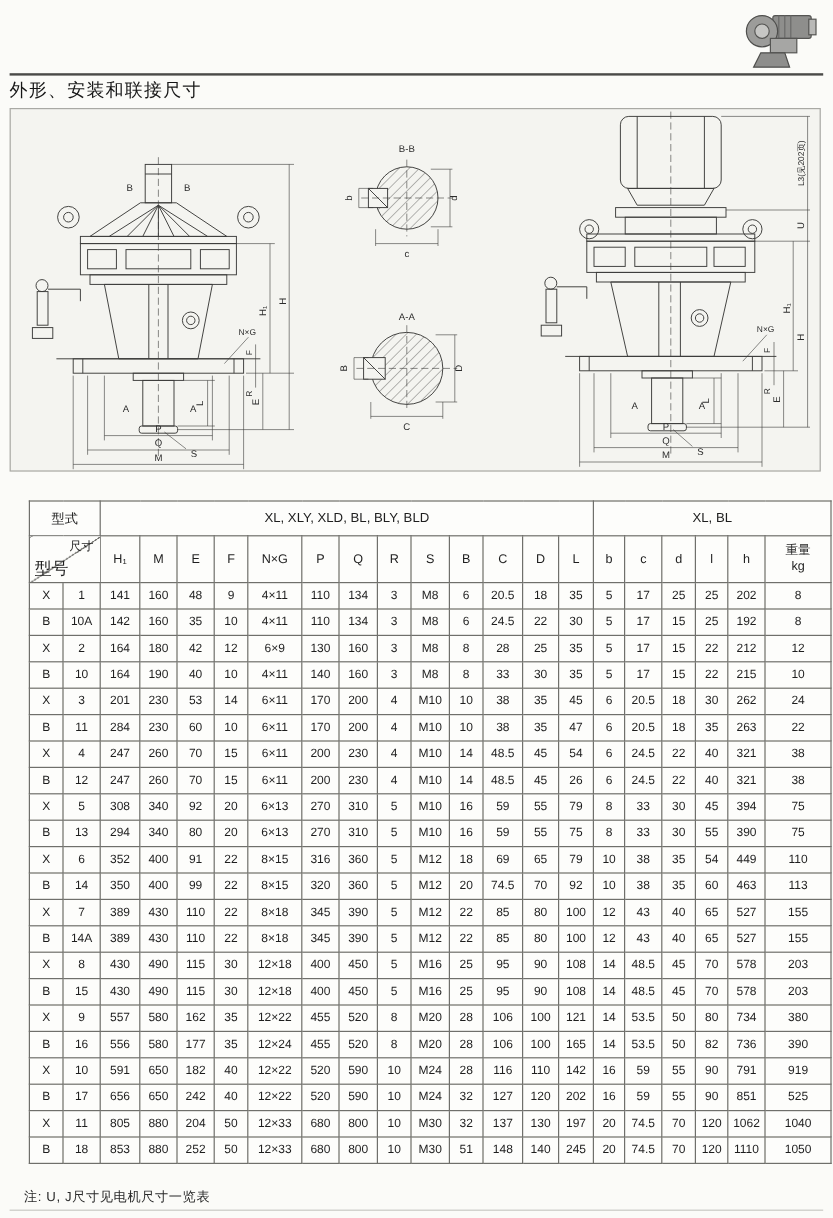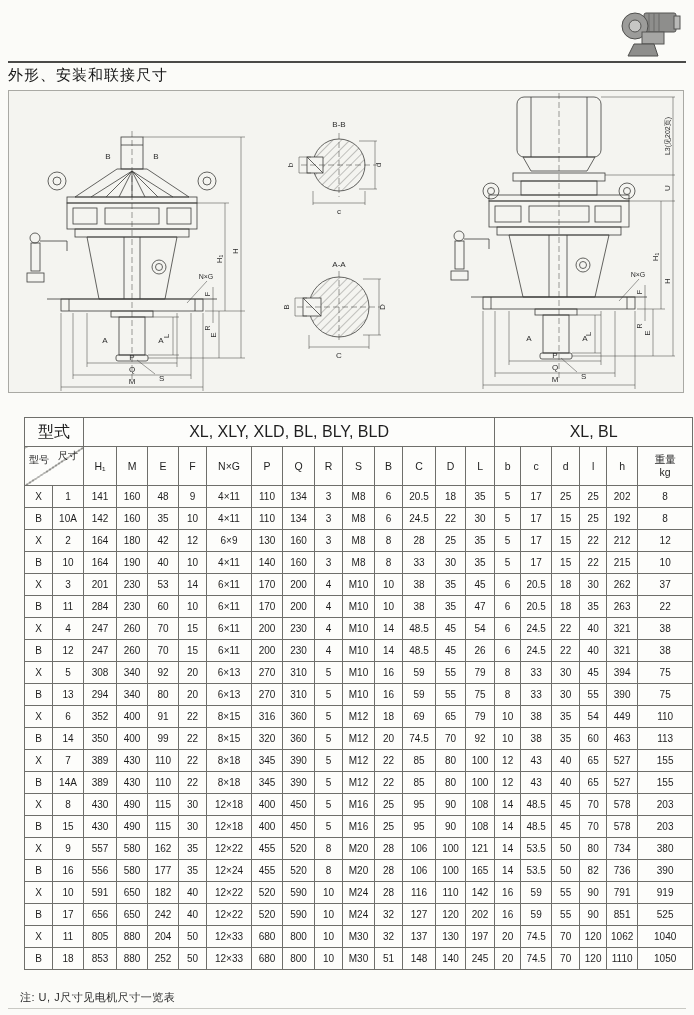--- a/index.html
+++ b/index.html
@@ -19,27 +19,27 @@
   .panel svg{display:block;}
   svg text{font-family:"Liberation Sans","DejaVu Sans",sans-serif;fill:#2c2c2c;}
   .lbl{font-size:8px;}
   .lbl-s{font-size:7px;}
   .table-wrap{position:absolute;left:24px;top:417px;}
   table.dim-table{border-collapse:collapse;table-layout:fixed;width:648px;font-size:10px;color:#1e1e1e;}
   .dim-table th,.dim-table td{
     border:1px solid #6f6f6b;text-align:center;vertical-align:middle;
     padding:0;overflow:hidden;font-weight:normal;background:#fdfdfb;
   }
-  .dim-table thead tr.grp th{height:28px;font-size:16px;}
+  .dim-table thead tr.grp th{height:28px;font-size:11px;}
   .dim-table thead tr.cols th{height:36px;font-size:10.5px;white-space:pre-line;line-height:1.2;}
   .dim-table tbody td{height:21px;}
   th.diag{position:relative;background:
     linear-gradient(to bottom right,#fdfdfb 49.2%,#6f6f6b 49.2%,#6f6f6b 50.8%,#fdfdfb 50.8%);}
   th.diag .d-top{position:absolute;top:3px;right:5px;font-size:10px;}
-  th.diag .d-bot{position:absolute;bottom:19px;left:4px;font-size:10px;}
+  th.diag .d-bot{position:absolute;bottom:3px;left:4px;font-size:14px;}
   .note{position:absolute;left:20px;top:990px;font-size:11px;color:#2a2a2a;letter-spacing:0.5px;}
 </style>
 </head>
 <body>
 
 <svg class="logo" viewBox="0 0 68 56">
   <g>
     <rect x="28" y="7" width="32" height="19" rx="2" fill="#8e8e8c" stroke="#555553" stroke-width="1"></rect>
     <line x1="33" y1="7" x2="33" y2="26" stroke="#6a6a68" stroke-width="1"></line>
     <line x1="38" y1="7" x2="38" y2="26" stroke="#6a6a68" stroke-width="1"></line>
@@ -444,21 +444,21 @@
           <td>M10</td>
           <td>10</td>
           <td>38</td>
           <td>35</td>
           <td>45</td>
           <td>6</td>
           <td>20.5</td>
           <td>18</td>
           <td>30</td>
           <td>262</td>
-          <td>37</td>
+          <td>24</td>
         </tr>
         <tr>
           <td>B</td>
           <td>11</td>
           <td>284</td>
           <td>230</td>
           <td>60</td>
           <td>10</td>
           <td>6×11</td>
           <td>170</td>

